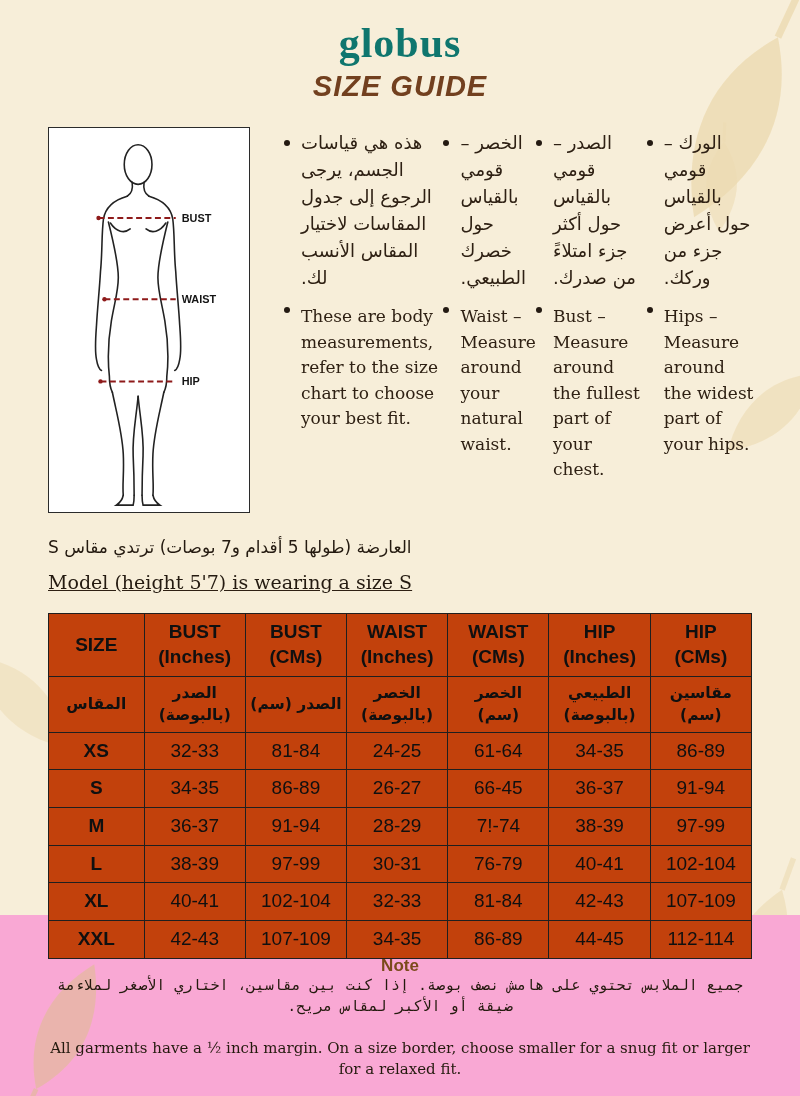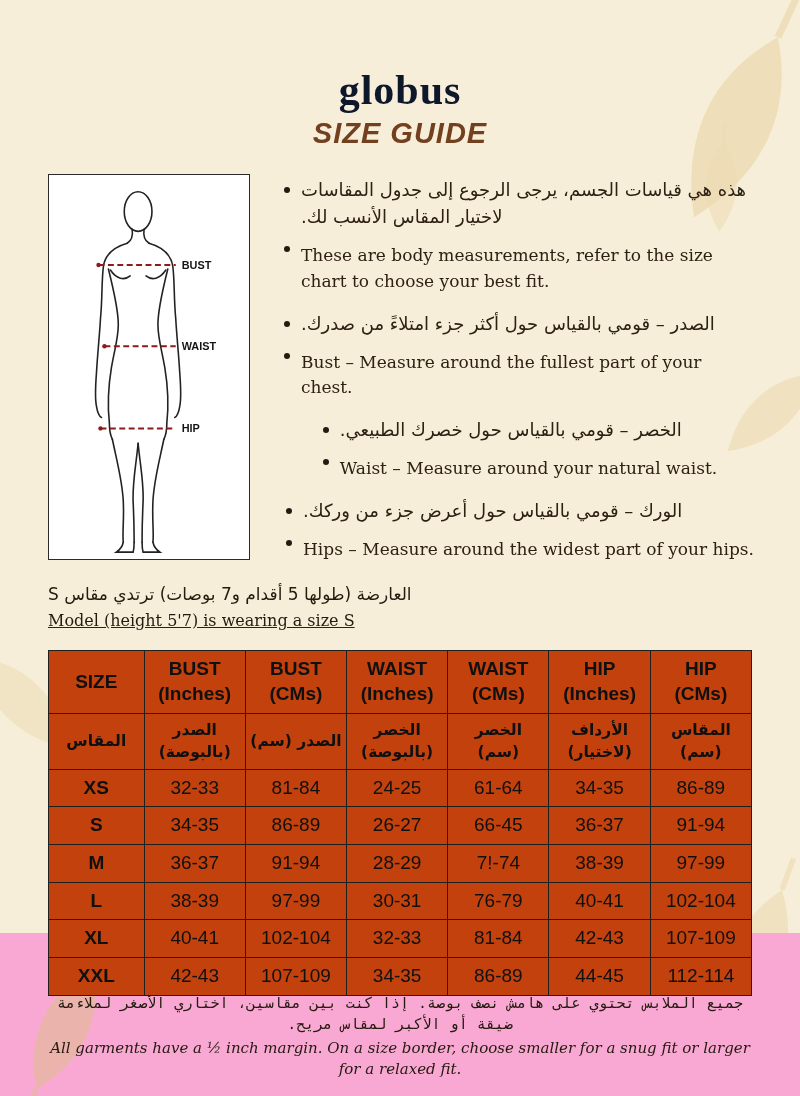--- a/index.html
+++ b/index.html
@@ -14,46 +14,46 @@
   #leaf1{top:-22px;right:-30px;width:170px;height:260px;transform:rotate(205deg);opacity:.8;}
   #leaf2{top:118px;right:44px;width:68px;height:118px;transform:rotate(183deg);opacity:.55;}
   #leaf3{top:328px;right:-26px;width:92px;height:152px;transform:rotate(228deg);opacity:.6;}
   #leaf4{top:608px;left:-36px;width:100px;height:170px;transform:rotate(135deg);opacity:.5;}
   #leaf5{top:845px;right:-22px;width:122px;height:205px;transform:rotate(200deg);opacity:.6;}
   .main{position:relative;z-index:2;}
   
   .brand{
     text-align:center;padding-top:20px;
     font-family:"Liberation Serif",serif;font-weight:700;
-    font-size:42px;letter-spacing:1px;color:#0f172a;line-height:1.1;margin-top:47px;
+    font-size:42px;letter-spacing:1px;color:#0f766e;line-height:1.1;
   }
   .size-guide-title{
     text-align:center;font-size:29px;font-weight:800;letter-spacing:1px;
     color:#72401f;margin-top:4px;font-style:italic;
   }
   
   .content-row{display:flex;margin:24px 44px 0 48px;gap:34px;}
   .figure-box{
     width:202px;height:386px;flex:0 0 auto;box-sizing:border-box;
     background:#ffffff;border:1.5px solid #2b2b2b;
   }
   .figure-box svg{width:100%;height:100%;display:block;}
-  .bullets{flex:1;height:386px;display:flex;flex-direction:column;
-    justify-content:space-between;padding:2px 0 6px;align-items:center;}
+  .bullets{flex:1;height:386px;display:flex;
+    justify-content:space-between;padding:2px 0 6px;}
   .bullet{display:flex;align-items:flex-start;gap:11px;}
   .bullet + .bullet{margin-top:5px;}
   .dot{width:6px;height:6px;border-radius:50%;background:#241a12;margin-top:11px;flex:0 0 auto;}
   .txt-ar{direction:rtl;text-align:left;font-family:"DejaVu Sans",sans-serif;
     font-size:18px;line-height:1.5;color:#2e2013;}
   .txt-en{font-family:"DejaVu Serif",serif;font-size:17px;line-height:1.5;color:#2e2013;margin-top:8px;}
   
   .model-note{margin:14px 48px 0;text-decoration:underline;}
   .model-ar{direction:rtl;display:inline-block;text-align:left;
     font-family:"DejaVu Sans",sans-serif;font-size:17px;color:#241a10;line-height:1.45;}
-  .model-en{font-family:"DejaVu Serif",serif;font-size:16px;color:#241a10;margin-top:3px;line-height:1.4;}
+  .model-en{font-family:"DejaVu Serif",serif;font-size:19px;color:#241a10;margin-top:9px;line-height:1.4;}
   
   .size-table-wrap{margin:18px 48px 0;}
   table{width:100%;border-collapse:collapse;background:#c2410c;table-layout:fixed;}
   th,td{border:1.8px solid #1f1f1f;text-align:center;vertical-align:middle;color:#101010;}
   .th-en{font-size:19px;font-weight:700;padding:6px 2px;line-height:1.3;}
   .th-en span{display:block;}
   .th-ar{direction:rtl;font-family:"DejaVu Sans",sans-serif;font-size:15.5px;
     font-weight:700;padding:5px 4px;line-height:1.45;}
   td{font-size:19px;padding:6px 2px;line-height:1.3;font-family:"Liberation Sans",sans-serif;}
   td.size-cell{font-weight:700;}
@@ -62,21 +62,21 @@
     position:absolute;left:0;right:0;bottom:0;z-index:1;box-sizing:border-box;
     background:#f9a8d4;text-align:center;padding:12px 44px 16px;overflow:hidden;
   }
   .note-inner{position:relative;z-index:2;}
   #leaf6{bottom:-34px;left:4px;width:110px;height:180px;transform:rotate(25deg);color:#dcc188;opacity:.5;z-index:1;}
   .note-title-ar{direction:rtl;font-family:"DejaVu Sans",sans-serif;font-size:20px;
     font-weight:700;color:#7b4a1b;line-height:1.3;}
   .note-title-en{font-size:17px;font-weight:700;color:#7b4a1b;margin-top:2px;line-height:1.25;}
   .note-ar{direction:rtl;font-family:Liberation Mono, monospace;font-size:15px;
     color:#241a0e;margin-top:0;line-height:1.4;}
-  .note-en{font-family:"DejaVu Serif",serif;font-size:15px;color:#241a0e;margin-top:2px;line-height:1.4;font-style:italic;}
+  .note-en{font-family:"DejaVu Serif",serif;font-size:15px;color:#241a0e;margin-top:20px;line-height:1.4;}
 </style>
 </head>
 <body>
 
 <div class="leaf" id="leaf1">
   <svg viewBox="0 0 60 110">
       <path d="M30,4 C46,28 52,58 30,88 C8,58 14,28 30,4 Z" fill="currentColor"></path>
       <path d="M30,88 L30,106" stroke="currentColor" stroke-width="3" fill="none"></path>
     </svg>
 </div>
@@ -155,35 +155,35 @@
             <span class="txt-ar" dir="rtl">هذه هي قياسات الجسم، يرجى الرجوع إلى جدول المقاسات لاختيار المقاس الأنسب لك.</span>
           </div>
         <div class="bullet">
             <span class="dot"></span>
             <span class="txt-en">These are body measurements, refer to the size chart to choose your best fit.</span>
           </div>
       </div>
       <div class="pair">
         <div class="bullet">
             <span class="dot"></span>
-            <span class="txt-ar" dir="rtl">الصدر – قومي بالقياس حول أكثر جزء امتلاءً من صدرك.</span>
-          </div>
-        <div class="bullet">
-            <span class="dot"></span>
-            <span class="txt-en">Bust – Measure around the fullest part of your chest.</span>
+            <span class="txt-ar" dir="rtl">الخصر – قومي بالقياس حول خصرك الطبيعي.</span>
+          </div>
+        <div class="bullet">
+            <span class="dot"></span>
+            <span class="txt-en">Waist – Measure around your natural waist.</span>
           </div>
       </div>
       <div class="pair">
         <div class="bullet">
             <span class="dot"></span>
-            <span class="txt-ar" dir="rtl">الخصر – قومي بالقياس حول خصرك الطبيعي.</span>
-          </div>
-        <div class="bullet">
-            <span class="dot"></span>
-            <span class="txt-en">Waist – Measure around your natural waist.</span>
+            <span class="txt-ar" dir="rtl">الصدر – قومي بالقياس حول أكثر جزء امتلاءً من صدرك.</span>
+          </div>
+        <div class="bullet">
+            <span class="dot"></span>
+            <span class="txt-en">Bust – Measure around the fullest part of your chest.</span>
           </div>
       </div>
       <div class="pair">
         <div class="bullet">
             <span class="dot"></span>
             <span class="txt-ar" dir="rtl">الورك – قومي بالقياس حول أعرض جزء من وركك.</span>
           </div>
         <div class="bullet">
             <span class="dot"></span>
             <span class="txt-en">Hips – Measure around the widest part of your hips.</span>
@@ -238,22 +238,22 @@
               <span>HIP</span>
               <span>(CMs)</span>
             </th>
       </tr>
       <tr>
         <th class="th-ar" dir="rtl">المقاس</th>
         <th class="th-ar" dir="rtl">الصدر (بالبوصة)</th>
         <th class="th-ar" dir="rtl">الصدر (سم)</th>
         <th class="th-ar" dir="rtl">الخصر (بالبوصة)</th>
         <th class="th-ar" dir="rtl">الخصر (سم)</th>
-        <th class="th-ar" dir="rtl">الأرداف (لاختيار)</th>
-        <th class="th-ar" dir="rtl">المقاس (سم)</th>
+        <th class="th-ar" dir="rtl">الطبيعي (بالبوصة)</th>
+        <th class="th-ar" dir="rtl">مقاسين (سم)</th>
       </tr>
       <tr>
         <td class="size-cell">XS</td>
         <td>32-33</td>
         <td>81-84</td>
         <td>24-25</td>
         <td>61-64</td>
         <td>34-35</td>
         <td>86-89</td>
       </tr>

